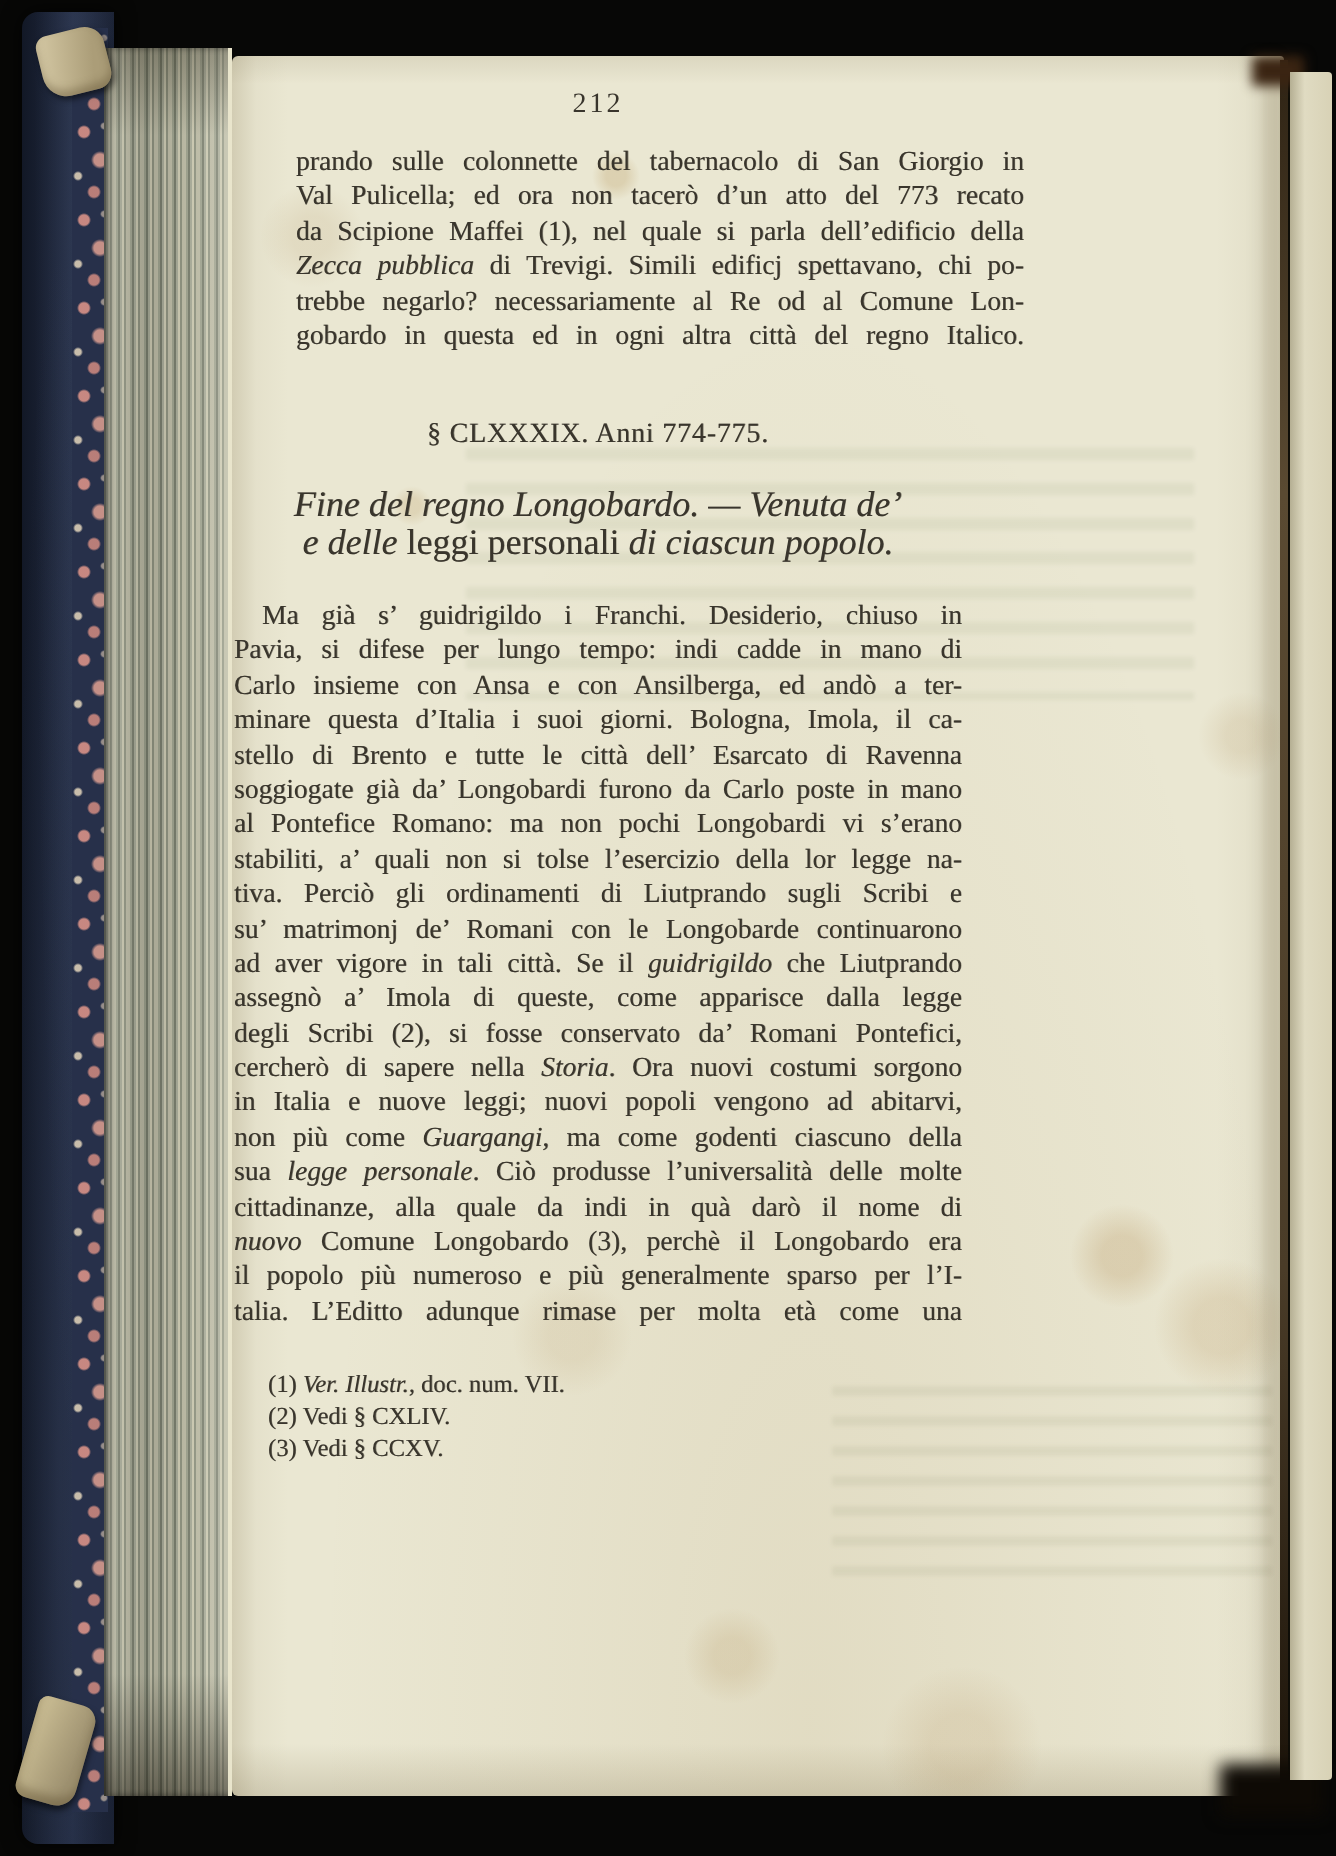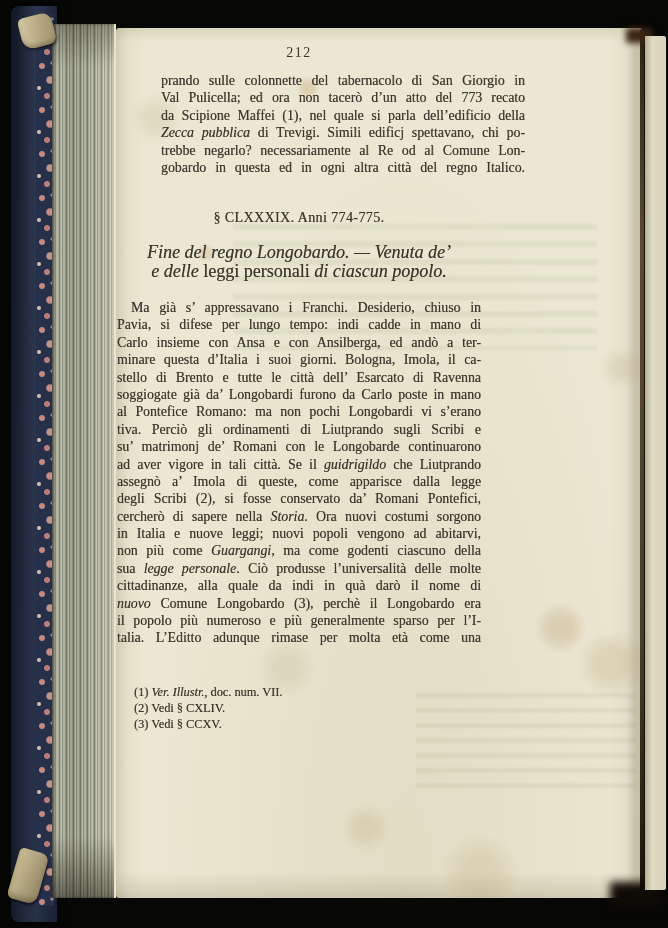--- a/index.html
+++ b/index.html
@@ -100,21 +100,21 @@
     text-align:center;font-size:14px;letter-spacing:1.5px;color:var(--ink);
   }
   .textblock{position:absolute;color:var(--ink);}
   .tline{
     font-size:13.8px;line-height:17.4px;height:17.4px;overflow:hidden;
     text-align:justify;text-align-last:justify;
     color:var(--ink);
     text-shadow:0.3px 0 0 rgba(57,53,44,0.55);
   }
   .it{font-style:italic;}
-  .cont{left:125px;top:72px;width:364px;padding-left:36px;}
+  .cont{left:112px;top:72px;width:364px;padding-left:36px;}
   .heading{
     left:117px;top:209px;width:364px;text-align:center;
     font-size:14px;line-height:18px;letter-spacing:0.4px;
     text-shadow:0.3px 0 0 rgba(57,53,44,0.55);
   }
   .subtitle{left:117px;top:243px;width:364px;}
   .subtitle .tline{
     text-align:center;text-align-last:center;line-height:19px;height:19px;font-size:18px;
   }
   .mainpara{left:117px;top:299px;width:364px;}
@@ -173,27 +173,28 @@
     </div>
 
   <div class="textblock heading">§ CLXXXIX. Anni 774-775.</div>
 
   <div class="textblock subtitle">
       <div class="tline"><span class="it">Fine del regno Longobardo. — Venuta de’ Franchi</span></div>
       <div class="tline"><span class="it">e delle </span><span>leggi personali </span><span class="it">di ciascun popolo.</span></div>
     </div>
 
   <div class="textblock mainpara">
-      <div class="tline"><span>Ma già s’ appressavano i Franchi. Desiderio, chiuso in</span></div>
+      <div class="tline"><span>Ma già s’ guidrigildo i Franchi. Desiderio, chiuso in</span></div>
       <div class="tline"><span>Pavia, si difese per lungo tempo: indi cadde in mano di</span></div>
       <div class="tline"><span>Carlo insieme con Ansa e con Ansilberga, ed andò a ter-</span></div>
       <div class="tline"><span>minare questa d’Italia i suoi giorni. Bologna, Imola, il ca-</span></div>
       <div class="tline"><span>stello di Brento e tutte le città dell’ Esarcato di Ravenna</span></div>
       <div class="tline"><span>soggiogate già da’ Longobardi furono da Carlo poste in mano</span></div>
       <div class="tline"><span>al Pontefice Romano: ma non pochi Longobardi vi s’erano</span></div>
+      <div class="tline"><span>stabiliti, a’ quali non si tolse l’esercizio della lor legge na-</span></div>
       <div class="tline"><span>tiva. Perciò gli ordinamenti di Liutprando sugli Scribi e</span></div>
       <div class="tline"><span>su’ matrimonj de’ Romani con le Longobarde continuarono</span></div>
       <div class="tline"><span>ad aver vigore in tali città. Se il </span><span class="it">guidrigildo</span><span> che Liutprando</span></div>
       <div class="tline"><span>assegnò a’ Imola di queste, come apparisce dalla legge</span></div>
       <div class="tline"><span>degli Scribi (2), si fosse conservato da’ Romani Pontefici,</span></div>
       <div class="tline"><span>cercherò di sapere nella </span><span class="it">Storia</span><span>. Ora nuovi costumi sorgono</span></div>
       <div class="tline"><span>in Italia e nuove leggi; nuovi popoli vengono ad abitarvi,</span></div>
       <div class="tline"><span>non più come </span><span class="it">Guargangi,</span><span> ma come godenti ciascuno della</span></div>
       <div class="tline"><span>sua </span><span class="it">legge personale</span><span>. Ciò produsse l’universalità delle molte</span></div>
       <div class="tline"><span>cittadinanze, alla quale da indi in quà darò il nome di</span></div>

